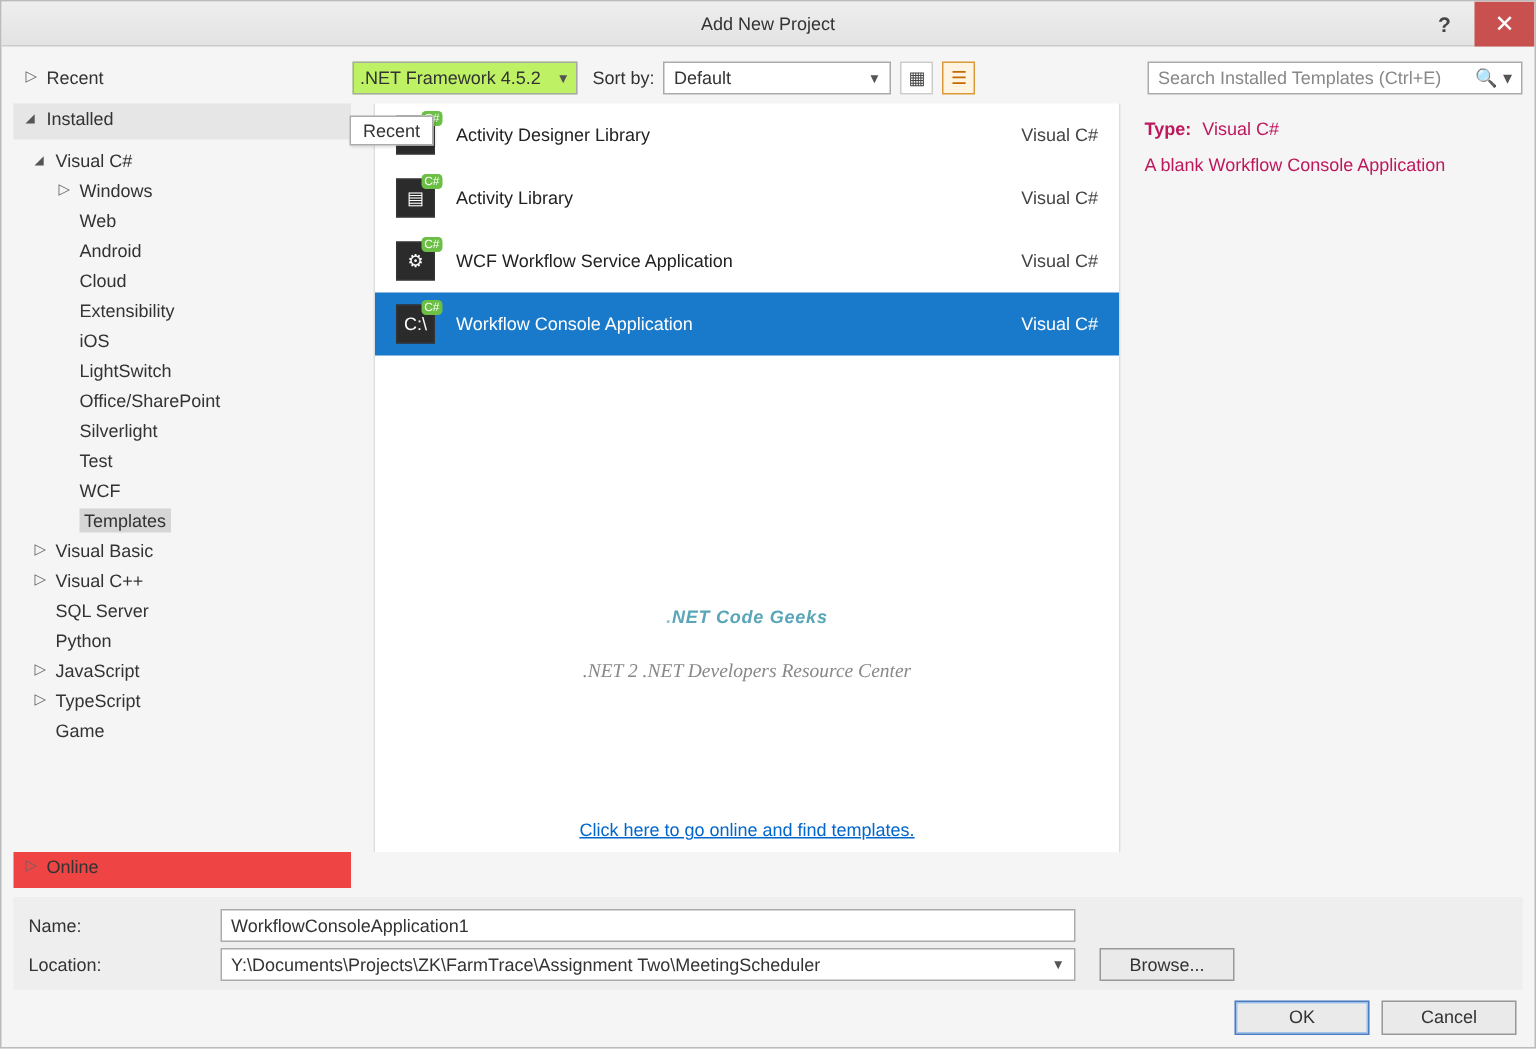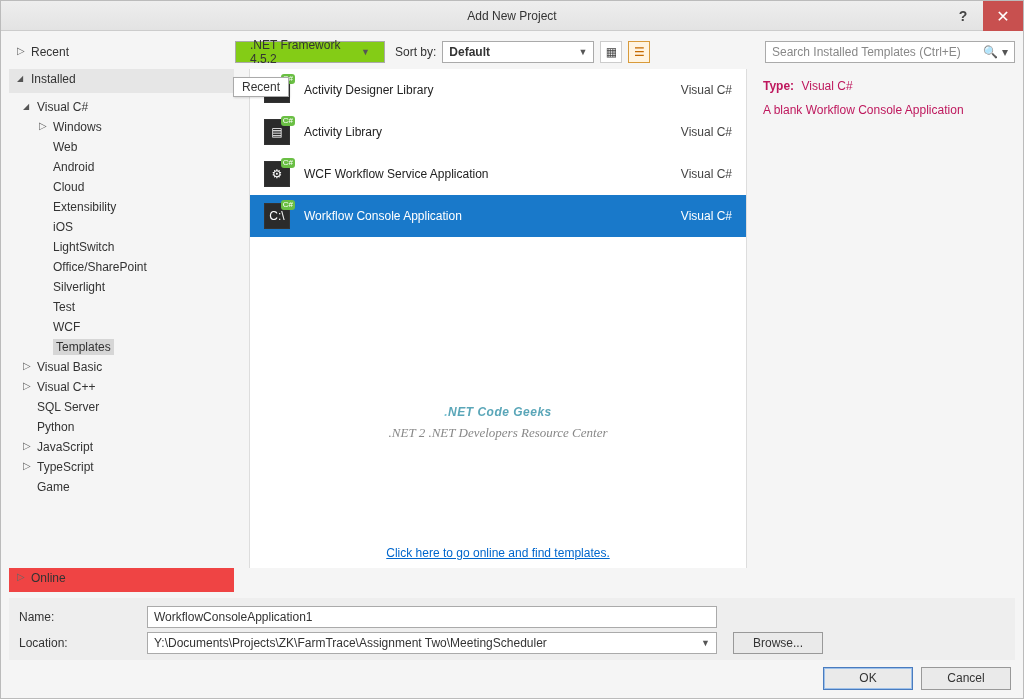--- a/index.html
+++ b/index.html
@@ -8,23 +8,23 @@
 .titlebar { height: 30px; background: linear-gradient(#eee,#e3e3e3); display: flex; align-items: center; justify-content: center; position: relative; border-bottom: 1px solid #ccc; }
 .titlebar .title { font-size: 12px; color: #333; }
 .titlebar .controls { position: absolute; right: 0; top: 0; height: 30px; display: flex; }
 .titlebar .btn { width: 40px; height: 30px; display: flex; align-items: center; justify-content: center; font-size: 14px; color: #555; }
 .titlebar .btn.close { background: #c8504f; color: #fff; font-size: 16px; }
 .titlebar .btn.help { color: #444; font-weight: bold; }
 
 .toolbar-row { position: absolute; top: 38px; left: 8px; right: 8px; height: 26px; display: flex; align-items: center; gap: 6px; }
 .tree-top-item { width: 220px; padding: 3px 8px 3px 22px; color: #333; cursor: default; position:relative; }
 .tree-top-item::before { content:"▷"; position:absolute; left:8px; top:3px; font-size:10px; color:#666; }
-.framework-combo { width: 150px; height: 22px; border: 1px solid #aaa; background: #84cc16; display: flex; align-items: center; padding: 0 14px; justify-content: space-between; color:#333; }
+.framework-combo { width: 150px; height: 22px; border: 1px solid #aaa; background: #bef264; display: flex; align-items: center; padding: 0 4px; justify-content: space-between; color:#333; }
 .sort-label { color:#333; margin-left:4px; }
-.sort-combo { width: 152px; height:22px; border:1px solid #aaa; background:#fff; display:flex; align-items:center; padding:0 6px; justify-content:space-between; color:#333;font-weight:bold; }
+.sort-combo { width: 152px; height:22px; border:1px solid #aaa; background:#fff; display:flex; align-items:center; padding:0 6px; justify-content:space-between; color:#333; }
 .view-btn { width:22px; height:22px; border:1px solid #ccc; background:#fff; display:flex; align-items:center; justify-content:center; color:#444; }
 .view-btn.active { border-color:#d89a3a; background:#fff4e1; color:#c56a00; }
 .search-box { width:250px; height:22px; border:1px solid #aaa; background:#fff; display:flex; align-items:center; padding:0 6px; color:#888; justify-content:space-between; margin-left:auto;gap:16px; }
 .search-box .mag { color:#555; }
 
 .installed-header { position:absolute; top:68px; left:8px; width:225px; height:24px; background:#e6e6e6; padding:3px 8px 3px 22px; color:#333; cursor:default; }
 .installed-header::before { content:"◢"; position:absolute; left:8px; top:5px; font-size:8px; color:#555; }
 
 .tree { position:absolute; top:96px; left:8px; width:225px; bottom:130px; overflow:auto; background:#f5f5f5; }
 .tree ul { list-style:none; }
@@ -44,21 +44,21 @@
 .tpl-row.selected .lang { color:#fff; }
 .tpl-icon { width:26px; height:26px; background:#2b2b2b; border:1px solid #333; position:relative; display:flex; align-items:center; justify-content:center; }
 .tpl-icon .badge { position:absolute; top:-4px; right:-6px; background:#6abf44; color:#fff; font-size:8px; border-radius:3px; padding:0 2px; line-height:10px; }
 .tpl-icon .glyph { color:#fff; font-size:12px; }
 .tpl-name { flex:1; }
 .lang { color:#444; }
 
 .watermark { position:absolute; left:0; right:0; top:320px; text-align:center; pointer-events:none; }
 .watermark .big { font-family: Georgia, serif; font-size:30px; font-weight:bold; color:#5aa6b8; font-style:italic; letter-spacing:0.5px; }
 .watermark .big .dot { color:#7fc5d6; }
-.watermark .sub { font-family: Georgia, serif; font-style:italic; color:#888; font-size:13px; margin-top:2px; }
+.watermark .sub { font-family: Georgia, serif; font-style:italic; color:#888; font-size:13px; margin-top:16px; }
 
 .online-link-wrap { position:absolute; left:0; right:0; bottom:8px; text-align:center; }
 .online-link { color:#0066cc; text-decoration:underline; cursor:pointer; }
 
 .online-header { position:absolute; left:8px; width:225px; bottom:106px; height:24px; background:#ef4444; padding:3px 8px 3px 22px; color:#333; }
 .online-header::before { content:"▷"; position:absolute; left:8px; top:3px; font-size:10px; color:#666; }
 
 .detail-pane { position:absolute; top:68px; left:750px; right:8px; bottom:130px; background:#f5f5f5; padding:10px 12px; color:#be185d; }
 .detail-pane .type-row { margin-bottom:10px; }
 .detail-pane .lbl { font-weight:bold; margin-right:4px; }

